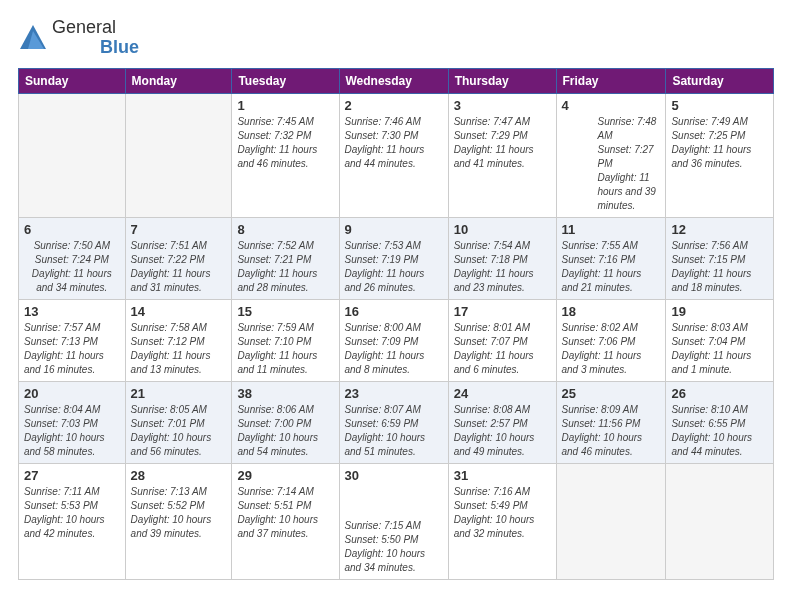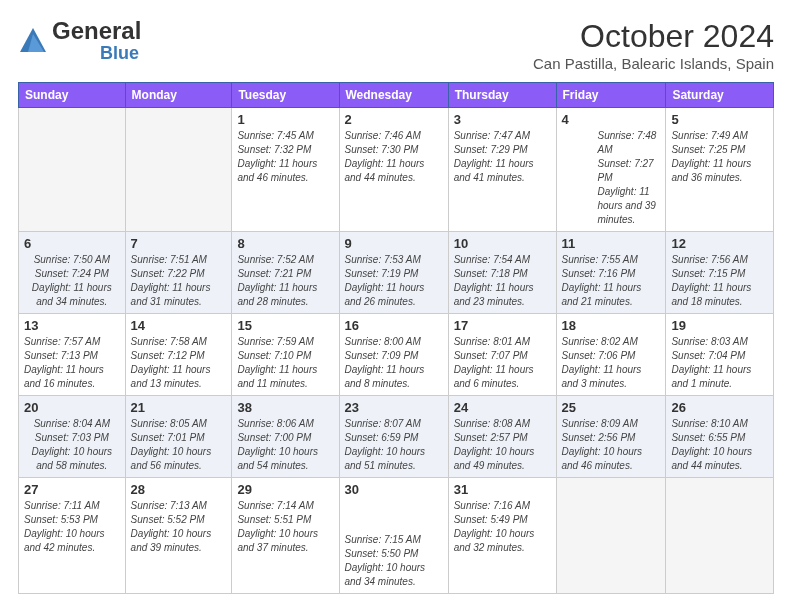--- a/index.html
+++ b/index.html
@@ -25,22 +25,22 @@
     .logo {
       display: flex;
       align-items: center;
     }
     .logo-text {
       display: flex;
       flex-direction: column;
       line-height: 1.1;
     }
     .logo-general {
-      font-size: 24px;
-      font-weight: bold;
+      font-size: 18px;
+      font-weight: normal;
       color: #333;
     }
     .logo-blue {
       font-size: 18px;
       font-weight: bold;
       color: #3a7ab8;
       margin-left: 48px;
     }
     .logo-icon {
       width: 30px;
@@ -58,21 +58,21 @@
     .subtitle {
       font-size: 15px;
       color: #555;
     }
     .calendar {
       width: 100%;
       border-collapse: collapse;
       font-size: 11px;
     }
     .calendar th {
-      background-color: #8b5cf6;
+      background-color: #701a75;
       color: #fff;
       text-align: left;
       padding: 5px 6px;
       font-size: 12px;
       font-weight: bold;
       border: 1px solid #3a62a8;
     }
     .calendar td {
       border: 1px solid #ccc;
       vertical-align: top;
@@ -108,24 +108,20 @@
   <div class="header">
     <div class="logo">
       <svg class="logo-icon" viewBox="0 0 30 30" xmlns="http://www.w3.org/2000/svg">
         <polygon points="15,2 28,26 2,26" fill="#3a7ab8"></polygon>
         <polygon points="15,8 26,26 10,26" fill="#5a9ad8"></polygon>
       </svg>
       <div class="logo-text">
         <span class="logo-general">General</span>
         <span class="logo-blue">Blue</span>
       </div>
-    </div>
-    <div class="title-block">
-      <div class="month-title">October 2024</div>
-      <div class="subtitle">Can Pastilla, Balearic Islands, Spain</div>
     </div>
   </div>
 
   <table class="calendar">
     <thead>
       <tr>
         <th>Sunday</th>
         <th>Monday</th>
         <th>Tuesday</th>
         <th>Wednesday</th>
@@ -253,21 +249,21 @@
           <td>
             <div class="day-number">19</div>
             <div class="day-info" style="white-space: pre-line;">Sunrise: 8:03 AM
 Sunset: 7:04 PM
 Daylight: 11 hours and 1 minute.</div>
           </td>
         </tr>
         <tr class="row-alt">
           <td>
             <div class="day-number">20</div>
-            <div class="day-info" style="white-space: pre-line; text-align: center;">Sunrise: 8:04 AM
+            <div class="day-info" style="white-space: pre-line;">Sunrise: 8:04 AM
 Sunset: 7:03 PM
 Daylight: 10 hours and 58 minutes.</div>
           </td>
           <td>
             <div class="day-number">21</div>
             <div class="day-info" style="white-space: pre-line;">Sunrise: 8:05 AM
 Sunset: 7:01 PM
 Daylight: 10 hours and 56 minutes.</div>
           </td>
           <td>
@@ -284,21 +280,21 @@
           </td>
           <td>
             <div class="day-number">24</div>
             <div class="day-info" style="white-space: pre-line;">Sunrise: 8:08 AM
 Sunset: 2:57 PM
 Daylight: 10 hours and 49 minutes.</div>
           </td>
           <td>
             <div class="day-number">25</div>
             <div class="day-info" style="white-space: pre-line;">Sunrise: 8:09 AM
-Sunset: 2:56 PM
+Sunset: 11:56 PM
 Daylight: 10 hours and 46 minutes.</div>
           </td>
           <td>
             <div class="day-number">26</div>
             <div class="day-info" style="white-space: pre-line;">Sunrise: 8:10 AM
 Sunset: 6:55 PM
 Daylight: 10 hours and 44 minutes.</div>
           </td>
         </tr>
         <tr>

